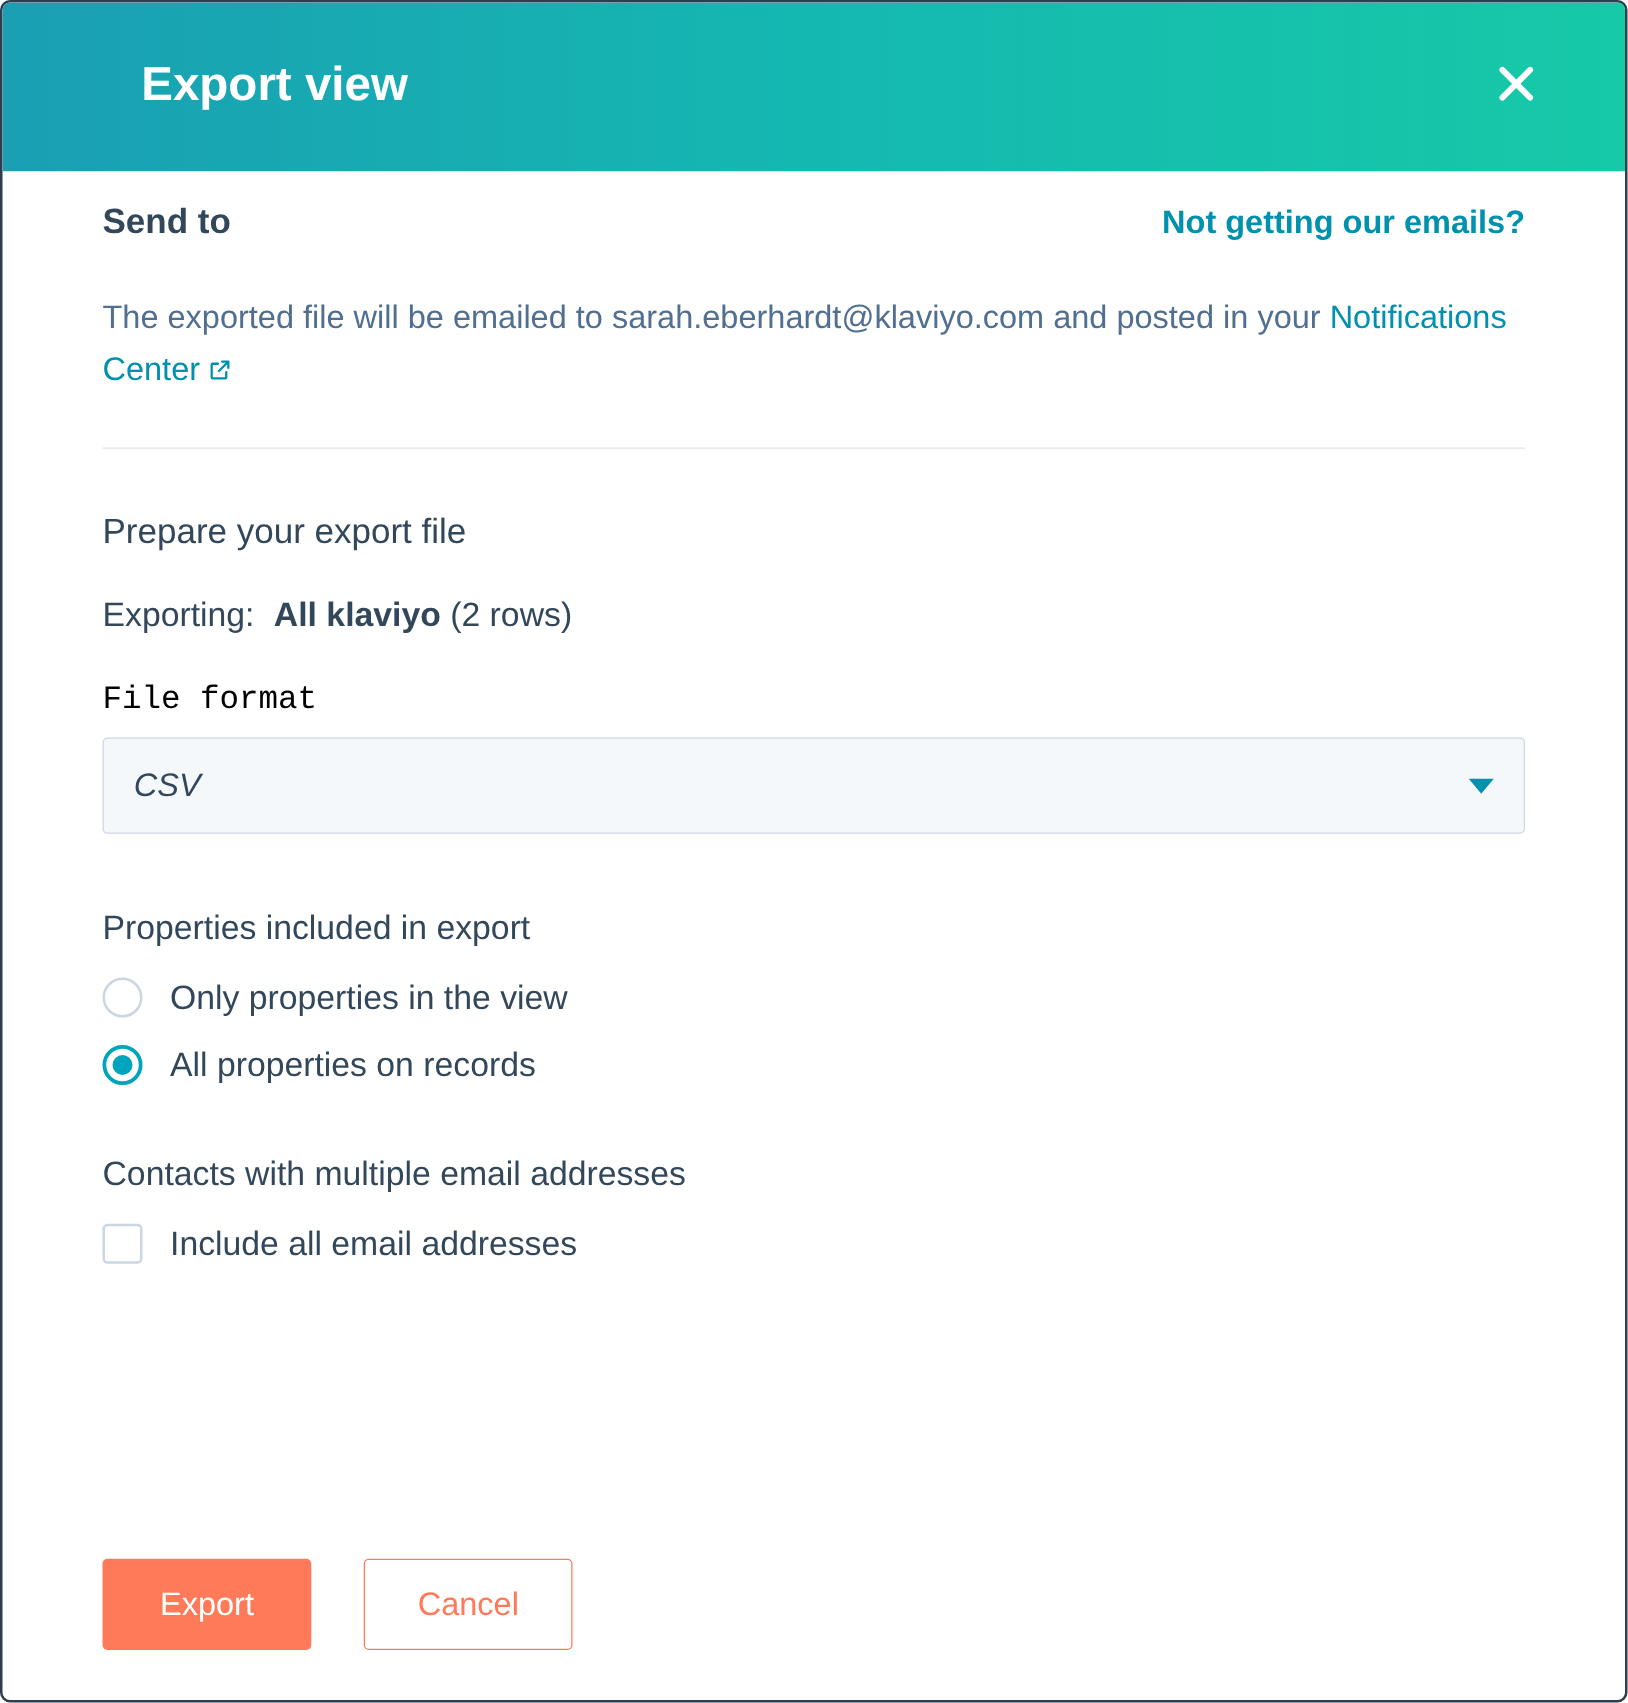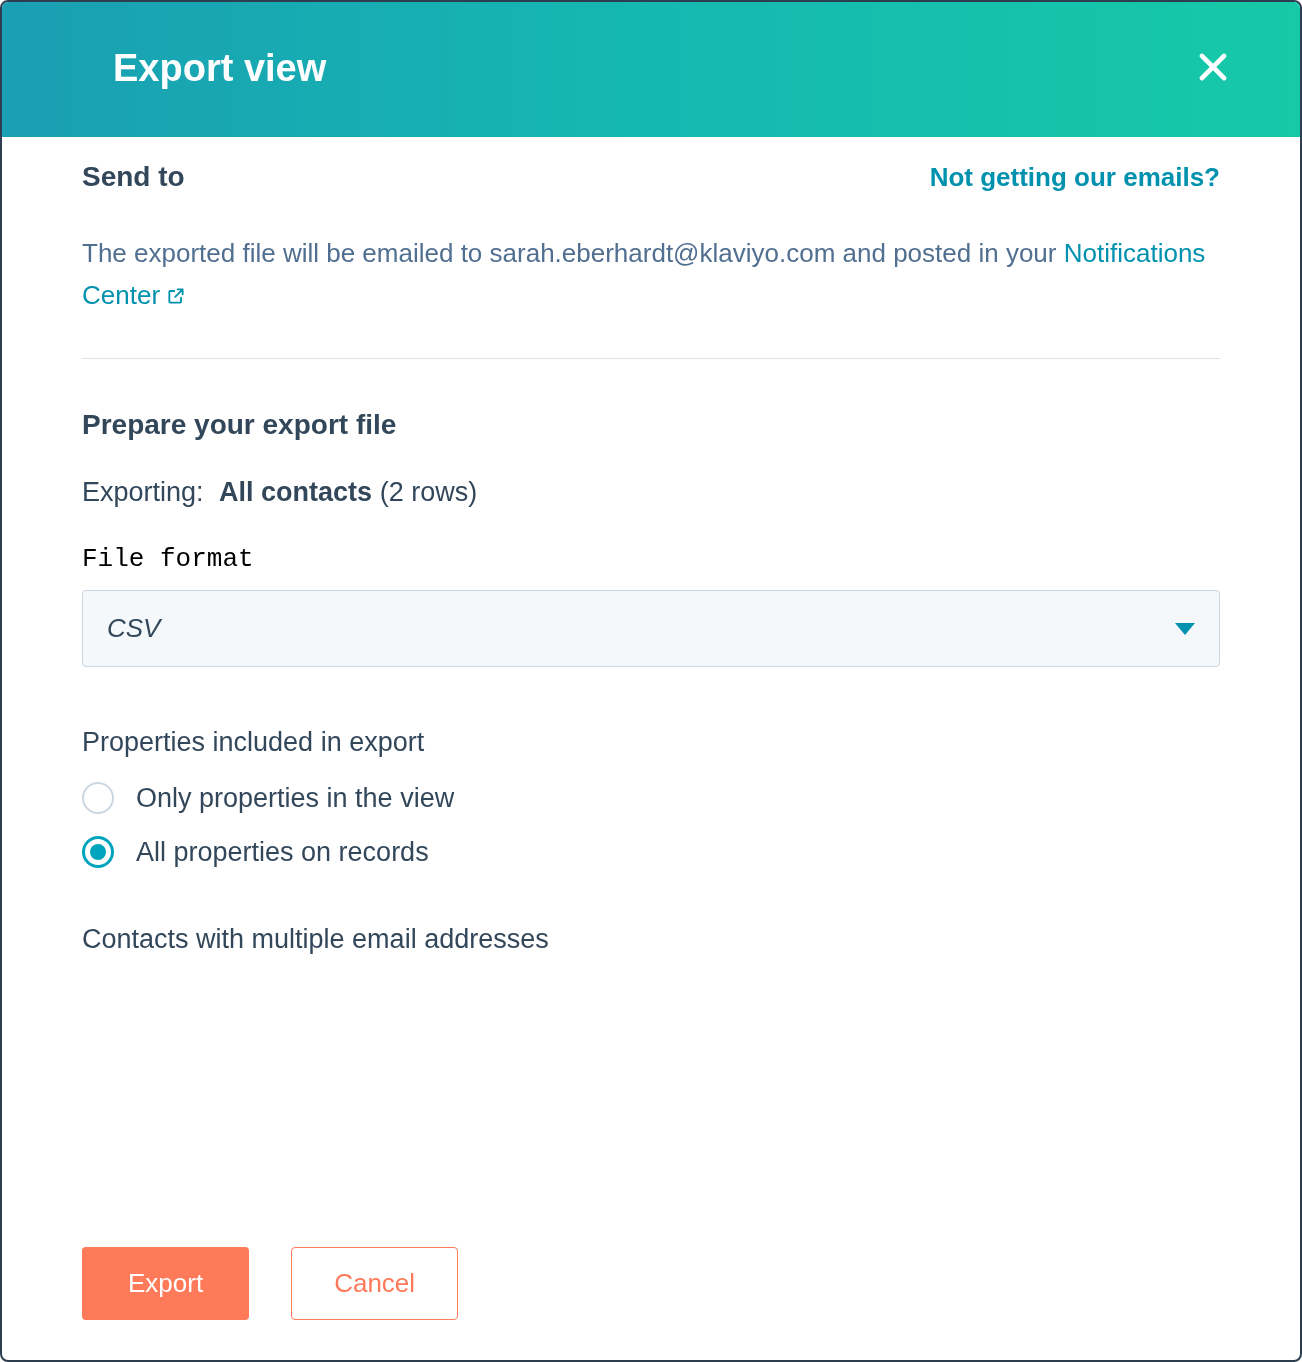--- a/index.html
+++ b/index.html
@@ -72,21 +72,21 @@
       margin-left: 6px;
     }
     .divider {
       border: none;
       border-top: 1px solid #dfe3eb;
       margin-bottom: 50px;
     }
     .section-title {
       color: #33475b;
       font-size: 28px;
-      font-weight: 700;
+      font-weight: 400;
       margin-bottom: 36px;
     }
     .exporting-row {
       color: #33475b;
       font-size: 27px;
       margin-bottom: 36px;
     }
     .exporting-row .label {
       color: #33475b;
       margin-right: 8px;
@@ -237,21 +237,21 @@
             <path d="M14 4h6v6M20 4l-9 9M18 14v5a1 1 0 0 1-1 1H5a1 1 0 0 1-1-1V7a1 1 0 0 1 1-1h5" stroke="#0091ae" stroke-width="2.2" fill="none" stroke-linecap="round" stroke-linejoin="round"></path>
           </svg></span></a>
   </p>
 
   <hr class="divider">
 
   <div class="section-title">Prepare your export file</div>
 
   <div class="exporting-row">
     <span class="label">Exporting:</span>
-    <span class="bold">All contacts</span>
+    <span class="bold">All klaviyo</span>
     <span class="count">(2 rows)</span>
   </div>
 
   <label class="field-label">File format</label>
   <div class="select-wrap">
     <div class="select-box">
       <span>CSV</span>
       <span class="caret"></span>
     </div>
   </div>
@@ -264,19 +264,23 @@
     </div>
     <div class="radio-row">
       <span class="radio-circle selected">
           <span class="radio-dot"></span>
         </span>
       <span class="radio-label">All properties on records</span>
     </div>
   </div>
 
   <div class="subsection-title">Contacts with multiple email addresses</div>
+  <div class="checkbox-row">
+    <span class="checkbox-box"></span>
+    <span class="checkbox-label">Include all email addresses</span>
+  </div>
 
 </div>
 
 <div class="footer">
   <button class="btn-primary">Export</button>
   <button class="btn-secondary">Cancel</button>
 </div>
 
 </body></html>

